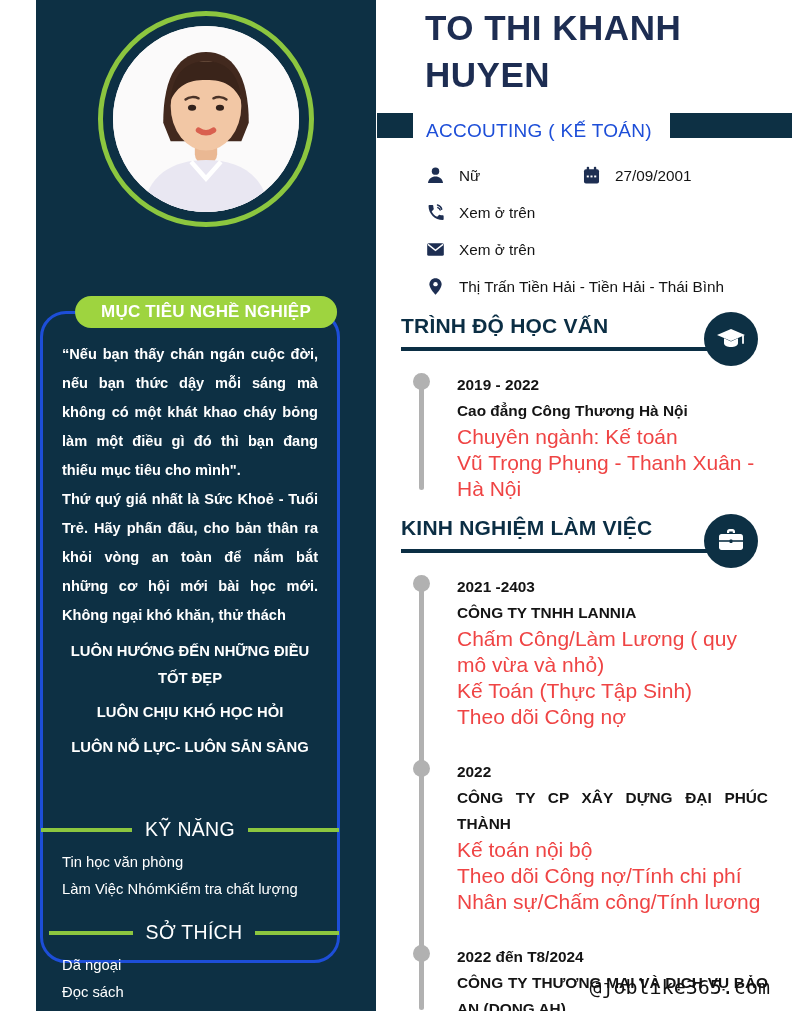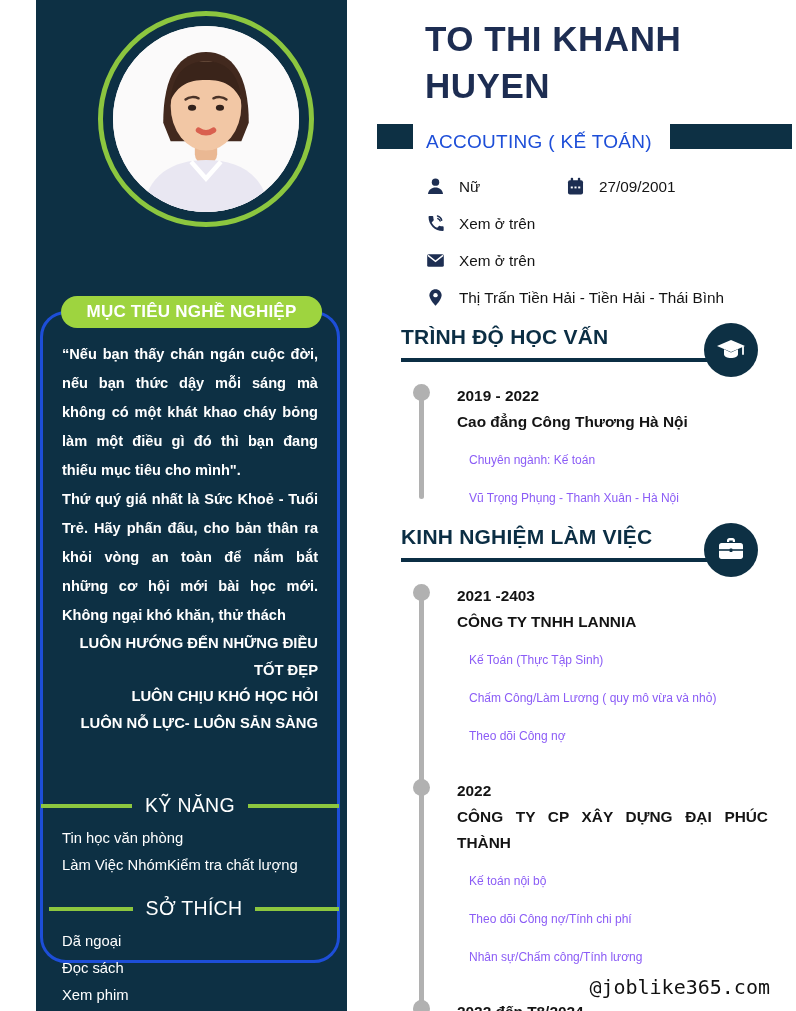--- a/index.html
+++ b/index.html
@@ -1,68 +1,68 @@
 <!DOCTYPE html>
 <html><head>
 <meta charset="utf-8">
 <style>
   html,body{margin:0;padding:0;background:#fff;}
   body{font-family:"Liberation Sans","DejaVu Sans",sans-serif;-webkit-font-smoothing:antialiased;}
   .page{position:relative;width:796px;height:1011px;background:#ffffff;overflow:hidden;}
 
   
-  .sidebar{position:absolute;left:36px;top:0;width:311px;height:1011px;background:#0d3044;}
+  .sidebar{position:absolute;left:36px;top:0;width:340px;height:1011px;background:#0d3044;}
   .photo-ring{position:absolute;left:62px;top:11px;width:206px;height:206px;border:5px solid #8cc63f;border-radius:50%;}
   .photo{position:absolute;left:10px;top:10px;width:186px;height:186px;border-radius:50%;overflow:hidden;background:#fbfafa;}
   .photo svg{display:block;width:100%;height:100%;}
 
   .obj-pill{position:absolute;left:50%;top:296px;transform:translateX(-50%);z-index:2;background:#9ed43f;color:#ffffff;font-weight:bold;font-size:17px;letter-spacing:.2px;padding:6px 26px;border-radius:18px;white-space:nowrap;}
   .obj-box{position:absolute;left:4px;top:311px;width:294px;height:646px;border:3px solid #1d4ed8;border-radius:26px;box-sizing:content-box;}
   .obj-inner{padding:26px 19px 0 19px;color:#ffffff;}
   .obj-inner p{margin:0;font-size:14.6px;line-height:29px;text-align:justify;font-weight:bold;}
-  .obj-inner p.caps{text-align:right;line-height:26.5px;font-size:14.8px;}
+  .obj-inner p.caps{text-align:center;line-height:26.5px;font-size:14.8px;margin-top:8px;}
 
   .side-sec-head{display:flex;align-items:center;margin:58px -21px 0 -21px;}
   .side-sec-head.second{margin-top:24px;padding-left:8px;}
   .side-sec-head .line{flex:1;height:4px;background:#8cc63f;}
   .side-sec-head .t{margin:0 13px;color:#ffffff;font-weight:normal;font-size:19.5px;letter-spacing:.3px;white-space:nowrap;}
   .side-list{margin:14px 0 0 0;padding:0;list-style:none;color:#ffffff;font-size:14.8px;}
   .side-list li{margin:0 0 12px 0;line-height:15px;}
 
   
   .main{position:absolute;left:377px;top:0;right:0;bottom:0;}
-  .name{margin:15px 24px 0 48px;width:330px;color:#1d2d52;font-weight:bold;font-size:35px;line-height:47px;letter-spacing:.5px;}
+  .name{margin:4px 24px 0 48px;width:330px;color:#1d2d52;font-weight:bold;font-size:35px;line-height:47px;letter-spacing:.5px;}
   .title-row{display:flex;align-items:center;margin-top:11px;}
   .title-bar-l{width:36px;height:25px;background:#0d3044;}
   .title-text{margin:11px 18px 0 13px;color:#1d4ed8;font-size:19px;letter-spacing:.3px;white-space:nowrap;}
   .title-bar-r{flex:1;height:25px;background:#0d3044;margin-right:4px;}
 
   .info{margin:24px 26px 0 49px;font-size:15.3px;color:#141414;}
-  .info-row{display:flex;align-items:center;margin-bottom:18px;}
+  .info-row{display:flex;align-items:center;margin-bottom:18px;gap:16px;}
   .info-cell{display:flex;align-items:center;}
   .info-cell.first{width:140px;}
   .info-icon{width:19px;height:19px;flex:0 0 19px;display:inline-block;}
   .info-icon svg{display:block;width:100%;height:100%;fill:#1d2e52;}
   .info-label{margin-left:14px;white-space:nowrap;}
 
   .sec{margin:0 28px 0 24px;}
   .sec-head{position:relative;margin-top:14px;height:44px;}
   .sec-title{position:absolute;left:0;top:0;color:#0b2e44;font-weight:bold;font-size:21px;letter-spacing:.2px;}
   .sec-rule{position:absolute;left:0;right:40px;top:33px;height:4px;background:#0b2e44;}
   .sec-badge{position:absolute;right:10px;top:-2px;width:54px;height:54px;border-radius:50%;background:#0d3044;z-index:2;}
   .sec-badge svg{position:absolute;left:11px;top:11px;width:32px;height:32px;}
 
   .timeline{position:relative;margin-top:14px;padding-left:56px;}
   .timeline .tl-line{position:absolute;left:18px;top:10px;bottom:12px;width:5px;background:#b1b1b1;border-radius:3px;}
   .t-entry{position:relative;margin-bottom:29px;}
   .t-entry:last-child{margin-bottom:0;}
   .t-entry .dot{position:absolute;left:-44px;top:1px;width:17px;height:17px;border-radius:50%;background:#b1b1b1;}
   .t-period,.t-org{font-weight:bold;font-size:15.4px;color:#141414;line-height:26px;margin:0;}
   .t-org{text-align:justify;}
-  .t-line{font-size:12px;color:#8b5cf6;line-height:26px;margin:12px;}
+  .t-line{font-size:21px;color:#ef4444;line-height:26px;margin:0;}
 
   .footer{position:absolute;right:26px;bottom:12px;font-family:"DejaVu Sans Mono",monospace;font-size:20px;color:#111111;}
 </style>
 </head>
 <body>
 
 <div class="page">
 
   <div class="sidebar">
 
@@ -227,22 +227,22 @@
             </svg>
         </span>
       </div>
       <div class="timeline">
         <span class="tl-line"></span>
 
         <div class="t-entry">
           <span class="dot"></span>
           <p class="t-period">2021 -2403</p>
           <p class="t-org">CÔNG TY TNHH LANNIA</p>
+          <p class="t-line">Chấm Công/Làm Lương ( quy mô vừa và nhỏ)</p>
           <p class="t-line">Kế Toán (Thực Tập Sinh)</p>
-          <p class="t-line">Chấm Công/Làm Lương ( quy mô vừa và nhỏ)</p>
           <p class="t-line">Theo dõi Công nợ</p>
         </div>
 
         <div class="t-entry">
           <span class="dot"></span>
           <p class="t-period">2022</p>
           <p class="t-org">CÔNG TY CP XÂY DỰNG ĐẠI PHÚC THÀNH</p>
           <p class="t-line">Kế toán nội bộ</p>
           <p class="t-line">Theo dõi Công nợ/Tính chi phí</p>
           <p class="t-line">Nhân sự/Chấm công/Tính lương</p>

